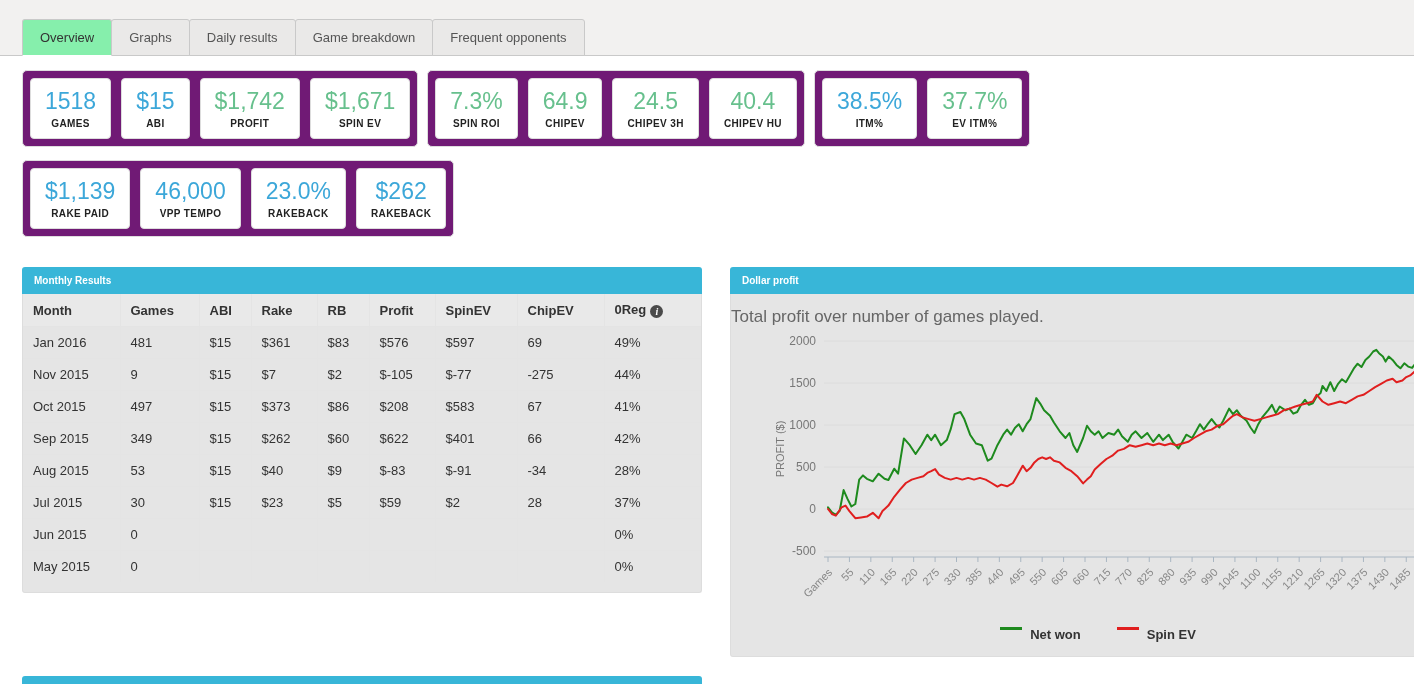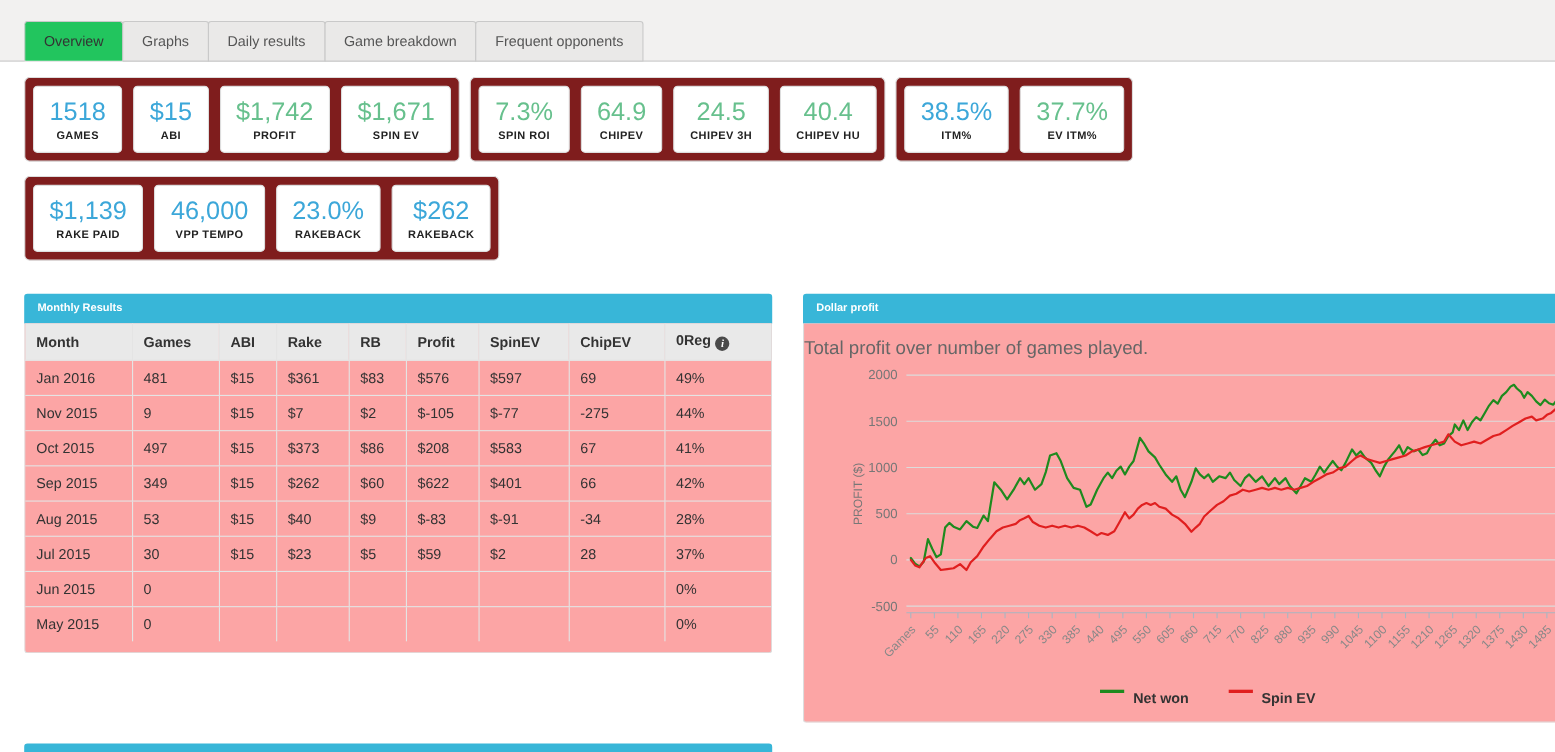--- a/index.html
+++ b/index.html
@@ -14,44 +14,44 @@
     background:#f2f1f0; border-bottom:1px solid #c9c9c9;
     display:flex; align-items:flex-end;
   }
   .tabs { list-style:none; display:flex; margin:0 0 -1px 22px; padding:0; }
   .tab {
     border:1px solid #c9c9c9; background:#eaе9e8; background:#eae9e8;
     padding:10px 17px; font-size:13px; color:#555; cursor:pointer;
     margin-left:-1px; border-radius:3px 3px 0 0; white-space:nowrap;
   }
   .tab:first-child { margin-left:0; }
-  .tab.active { background:#22c55e; border-bottom-color:#fff; color:#333; position:relative; z-index:2; }
+  .tab.active { background:#86efac; border-bottom-color:#fff; color:#333; position:relative; z-index:2; }
   
   .stats { position:absolute; top:70px; left:22px; right:10px; }
   .stat-row { display:flex; gap:9px; margin-bottom:13px; align-items:flex-start; }
   .stat-group {
     display:inline-flex; gap:10px; border:1px solid #ddd; border-radius:5px;
-    padding:7px; background:#7f1d1d;
+    padding:7px; background:#701a75;
   }
   .stat-box {
     border:1px solid #ddd; border-radius:4px; background:#fff;
     padding:10px 14px 9px; text-align:center; min-width:52px;
   }
   .stat-value { font-size:23px; line-height:1.05; }
   .stat-label { font-size:10px; font-weight:bold; color:#222; margin-top:5px; letter-spacing:.4px; white-space:nowrap; }
   
   .panel { position:absolute; top:267px; }
   .panel-left  { left:22px;  width:680px; }
   .panel-right { left:730px; width:736px; }
   .panel-header {
     color:#fff; font-weight:bold; font-size:10px; padding:8px 12px;
     border-radius:3px 3px 0 0;
   }
   .panel-body {
-    border:1px solid #ddd; border-top:none; border-radius:0 0 3px 3px; background:#fca5a5;
+    border:1px solid #ddd; border-top:none; border-radius:0 0 3px 3px; background:#e5e5e5;
   }
   .panel-left .panel-body { padding-bottom:10px; }
   
   .results-table { width:100%; border-collapse:collapse; }
   .results-table th, .results-table td {
     border:1px solid #e4e4e4; font-size:13px; padding:8px 10px; text-align:left; color:#333;
   }
   .results-table th { background:#e9e9e9; font-weight:bold; }
   .results-table th:first-child, .results-table td:first-child { border-left:none; }
   .results-table th:last-child,  .results-table td:last-child  { border-right:none; }

